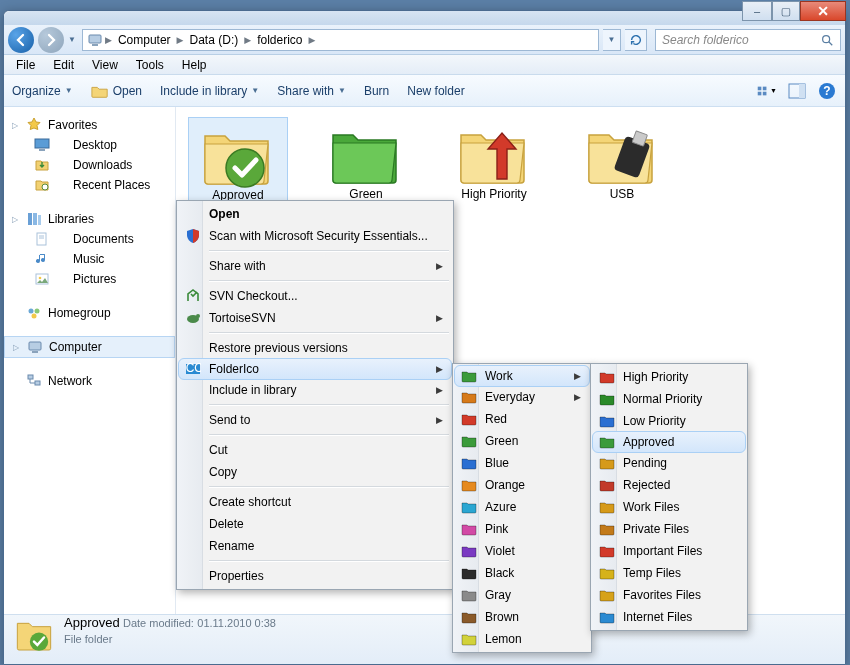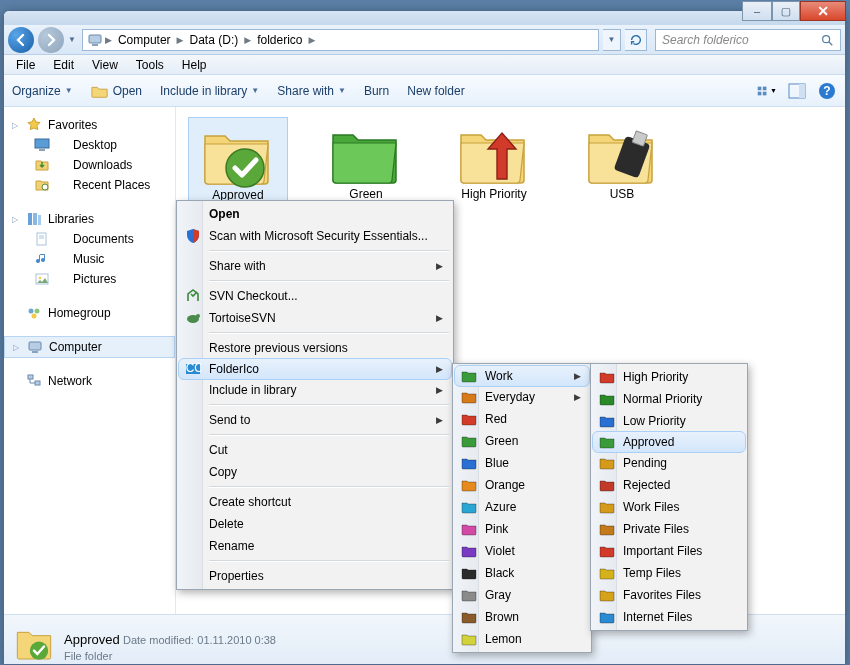--- a/index.html
+++ b/index.html
@@ -45,21 +45,21 @@
 .side-item.sel, .side-hdr.sel { background:#e5f0fb; border:1px solid #b7d5f3; margin:-1px 0;}
 .ic { width:16px; height:16px; flex-shrink:0; }
 
 .mainview { flex:1; background:#fff; padding:10px 12px; position:relative; }
 .folder-grid { display:flex; gap:28px; }
 .folder { width:100px; text-align:center; cursor:pointer; }
 .folder.sel { background:#e0eefb; border:1px solid #aad0f5; }
 .folder .ficon { width:78px; height:62px; margin:4px auto 2px; position:relative; }
 .folder .flabel { padding:2px 4px; }
 
-.statusbar { height:50px; background:linear-gradient(#f1f6fb,#e3edf8); border-top:1px solid #cfdfef; display:flex; align-items:flex-end; padding:0 10px; gap:10px; }
+.statusbar { height:50px; background:linear-gradient(#f1f6fb,#e3edf8); border-top:1px solid #cfdfef; display:flex; align-items:flex-start; padding:0 10px; gap:10px; }
 .statusbar .bigicon { width:40px; height:40px; }
 .statusbar .lines { line-height:16px; }
 .statusbar .name { font-size:13px; }
 .statusbar .sub { color:#6a7a8a; font-size:11px; }
 
 
 .ctx { position:absolute; background:#f2f2f2; border:1px solid #9aa6b2; box-shadow:2px 3px 8px rgba(0,0,0,.3); padding:2px; }
 .ctx .row { display:flex; align-items:center; height:22px; padding:0 28px 0 30px; position:relative; white-space:nowrap; cursor:default; }
 .ctx .row.sep { height:0; border-top:1px solid #d4d9de; border-bottom:1px solid #fff; margin:3px 2px 3px 30px; padding:0;}
 .ctx .row .ric { position:absolute; left:6px; width:16px; height:16px; }

